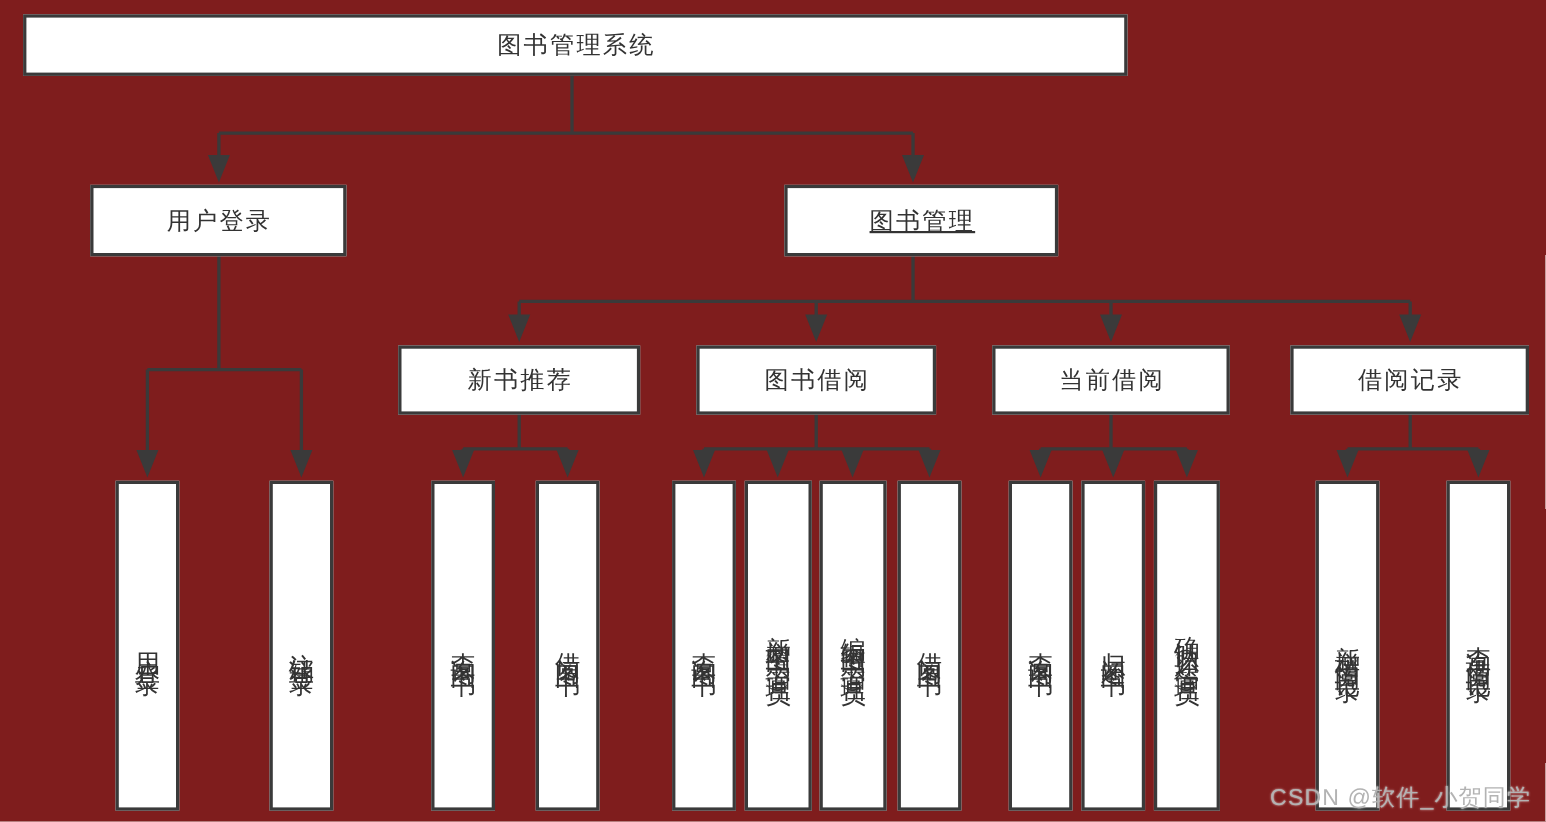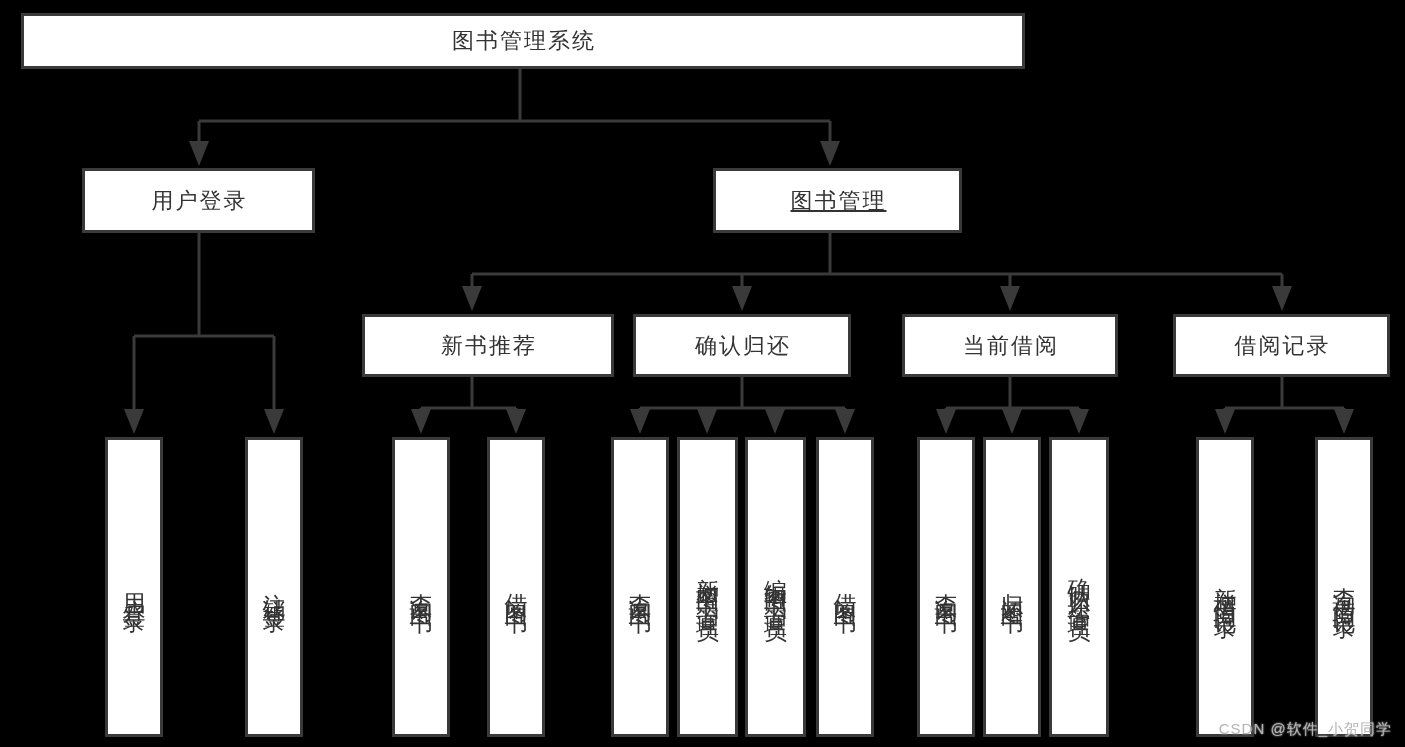--- a/index.html
+++ b/index.html
@@ -1,17 +1,17 @@
 <!DOCTYPE html>
 <html><head>
 <meta charset="utf-8">
 <style>
   html,body{margin:0;padding:0;background:#fff;}
   .stage{
-    position:relative;width:1405px;height:747px;background:#000000;
+    position:relative;width:1405px;height:747px;background:#7f1d1d;
     font-family:"Liberation Sans",sans-serif;overflow:hidden;
   }
   .connector-layer{position:absolute;left:0;top:0;width:1405px;height:747px;}
   .node{
     position:absolute;box-sizing:border-box;background:#ffffff;
     border:3px solid #3a3a3a;display:flex;align-items:center;justify-content:center;
     color:#333333;
   }
   .hnode{font-size:22px;letter-spacing:2px;}
   .hnode .lbl{white-space:nowrap;transform:translateX(1px);}
@@ -19,41 +19,41 @@
   .leaf .vtext{
     writing-mode:vertical-rl;text-orientation:mixed;
     font-size:23px;letter-spacing:6px;line-height:1;white-space:nowrap;
   }
   
   #n-root{left:21px;top:13px;width:1004px;height:56px;}
   
   #n-user-login{left:82px;top:168px;width:233px;height:65px;}
   #n-book-mgmt{left:713px;top:168px;width:249px;height:65px;text-decoration:underline;}
   
-  #n-l3-1{left:362px;top:314px;width:252px;height:63px;}
+  #n-l3-1{left:362px;top:314px;width:220px;height:63px;}
   #n-l3-2{left:633px;top:314px;width:218px;height:63px;}
   #n-l3-3{left:902px;top:314px;width:216px;height:63px;text-align:center;}
   #n-l3-4{left:1173px;top:314px;width:217px;height:63px;align-items:center;}
   
   #leaf-1{left:105px;width:58px;}
   #leaf-2{left:245px;width:58px;}
   #leaf-3{left:392px;width:58px;}
   #leaf-4{left:487px;width:58px;}
   #leaf-5{left:611px;width:58px;}
   #leaf-6{left:677px;width:61px;}
   #leaf-7{left:745px;width:61px;}
   #leaf-8{left:816px;width:58px;}
   #leaf-9{left:917px;width:58px;}
   #leaf-10{left:983px;width:58px;}
   #leaf-11{left:1049px;width:60px;}
   #leaf-12{left:1196px;width:58px;}
   #leaf-13{left:1315px;width:58px;}
   .watermark{
     position:absolute;right:13px;bottom:8px;z-index:10;
-    font-size:15px;letter-spacing:1px;color:#b3b3b3;
+    font-size:21px;letter-spacing:1px;color:#b3b3b3;
     text-shadow:0 0 2px rgba(255,255,255,.8);white-space:nowrap;
   }
 </style>
 </head>
 <body>
 
 <div class="stage">
 
   <svg class="connector-layer" viewBox="0 0 1405 747" fill="none" stroke="#3a3a3a" stroke-width="3">
 
@@ -113,21 +113,21 @@
     <span class="lbl">用户登录</span>
   </div>
   <div class="node hnode" id="n-book-mgmt">
     <span class="lbl">图书管理</span>
   </div>
 
   <div class="node hnode" id="n-l3-1">
     <span class="lbl">新书推荐</span>
   </div>
   <div class="node hnode" id="n-l3-2">
-    <span class="lbl">确认归还</span>
+    <span class="lbl">图书借阅</span>
   </div>
   <div class="node hnode" id="n-l3-3">
     <span class="lbl">当前借阅</span>
   </div>
   <div class="node hnode" id="n-l3-4">
     <span class="lbl">借阅记录</span>
   </div>
 
   <div class="node leaf" id="leaf-1">
     <span class="vtext">用户登录</span>

